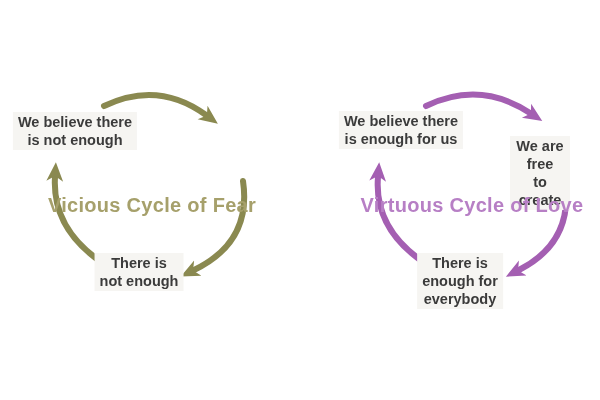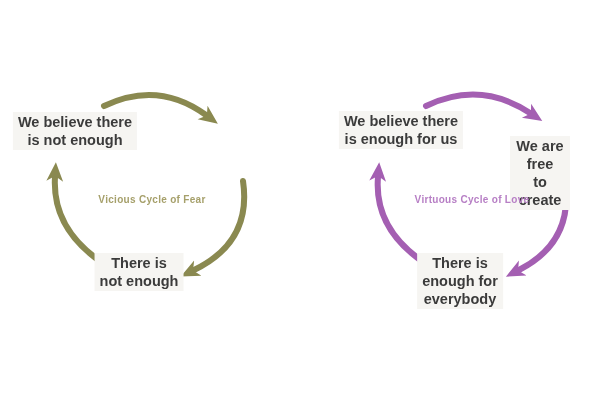--- a/index.html
+++ b/index.html
@@ -29,21 +29,21 @@
     font-weight: bold;
     line-height: 18px;
     background: #f6f5f2;
     padding: 1px 5px;
   }
   .cycle-title {
     position: absolute;
     transform: translateX(-50%);
     text-align: center;
     white-space: nowrap;
-    font-size: 10px;
+    font-size: 20px;
     font-weight: bold;
     letter-spacing: 0.3px;
   }
 </style>
 </head>
 <body>
 
 <div class="canvas">
 
   <svg class="arrows" width="600" height="400" viewBox="0 0 600 400">

